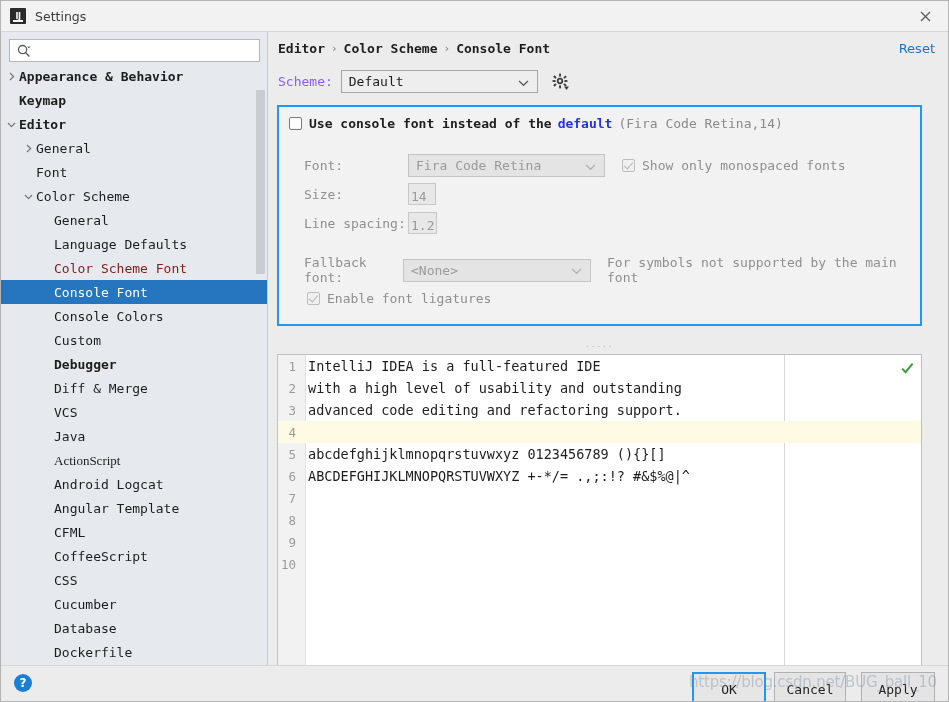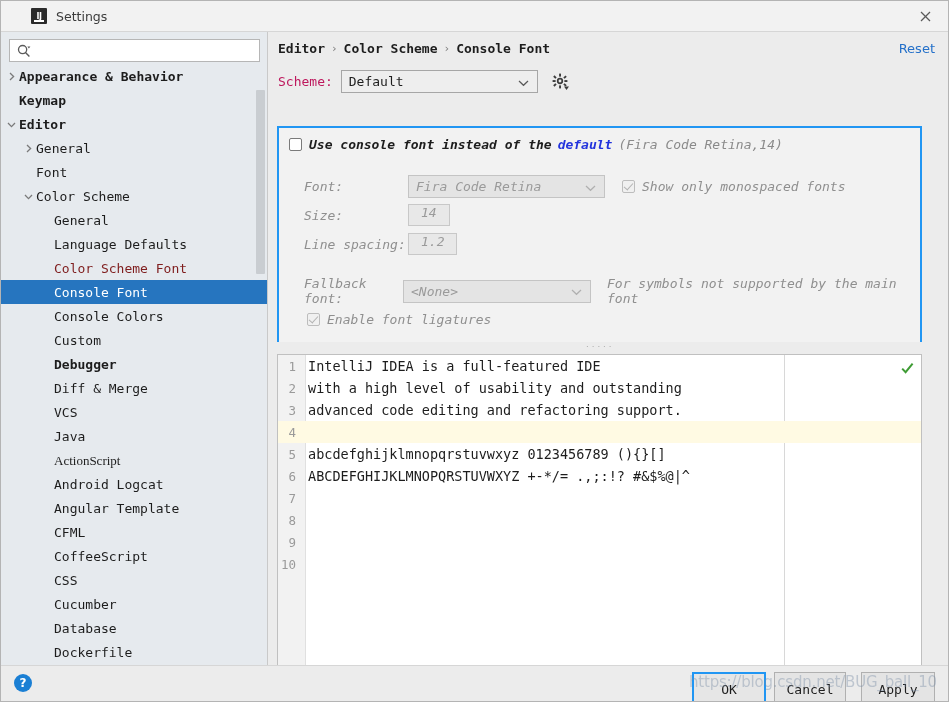--- a/index.html
+++ b/index.html
@@ -19,21 +19,21 @@
     border: 1px solid #b4b4b4;
     overflow: hidden;
   }
 
   
   .titlebar {
     position: absolute; left: 0; top: 0;
     width: 947px; height: 31px;
     background: #f2f2f2;
     border-bottom: 1px solid #d6d6d6;
-    display: flex; align-items: center; padding-left: 21px;
+    display: flex; align-items: center;
   }
   .ij-logo {
     width: 16px; height: 16px;
     margin-left: 9px; margin-right: 9px;
     background: #2b2b2b;
     border-radius: 1px;
     position: relative;
     flex: 0 0 auto;
   }
   .ij-logo::before {
@@ -144,21 +144,21 @@
     position: absolute; right: 13px; top: 9px;
     font-size: 13px; color: #2470c9;
     font-family: "DejaVu Sans", "Liberation Sans", sans-serif;
     cursor: pointer;
   }
 
   .scheme-row {
     position: absolute; left: 9px; top: 38px;
     display: flex; align-items: center;
   }
-  .scheme-label { font-size: 13px; color: #be185d; margin-right: 8px; }
+  .scheme-label { font-size: 13px; color: #8b5cf6; margin-right: 8px; }
   .combo {
     height: 23px;
     background: #efefef;
     border: 1px solid #a6a6a6;
     display: flex; align-items: center;
     font-size: 13px; color: #1d1d1d;
     padding-left: 7px;
     position: relative;
     cursor: default;
   }
@@ -173,25 +173,24 @@
   #scheme-combo { width: 197px; }
   .gear {
     margin-left: 14px;
     width: 18px; height: 18px;
     position: relative;
     cursor: pointer;
   }
 
   
   .settings-box {
-    position: absolute; left: 8px; top: 94px;
+    position: absolute; left: 8px; top: 73px;
     width: 645px; height: 221px;
     background: #f2f2f2;
     border: 2px solid #2196f3;
-    font-style: italic;
   }
   .chk {
     width: 13px; height: 13px;
     border: 1px solid #7a7a7a;
     background: #ffffff;
     border-radius: 2px;
     flex: 0 0 auto;
     position: relative;
   }
   .chk.dis { border-color: #bdbdbd; background: #f0f0f0; }
@@ -217,22 +216,22 @@
     display: flex; align-items: center;
     font-size: 13px;
   }
   .flabel { color: #8f8f8f; }
   .tinybox {
     height: 22px; min-width: 28px;
     background: #e8e8e8;
     border: 1px solid #c8c8c8;
     color: #9a9a9a;
     font-size: 13px;
-    display: flex; align-items: flex-start;
-    padding: 0 12px;
+    display: flex; align-items: flex-end;
+    padding: 0 2px;
   }
   .hinttext { color: #8f8f8f; font-size: 13px; }
   .chk-dis-label { color: #8f8f8f; font-size: 13px; margin-left: 7px; }
 
   
   .splitter {
     position: absolute; left: 8px; top: 310px;
     width: 645px; height: 10px;
     background: #ececec;
     display: flex; align-items: center; justify-content: center;

